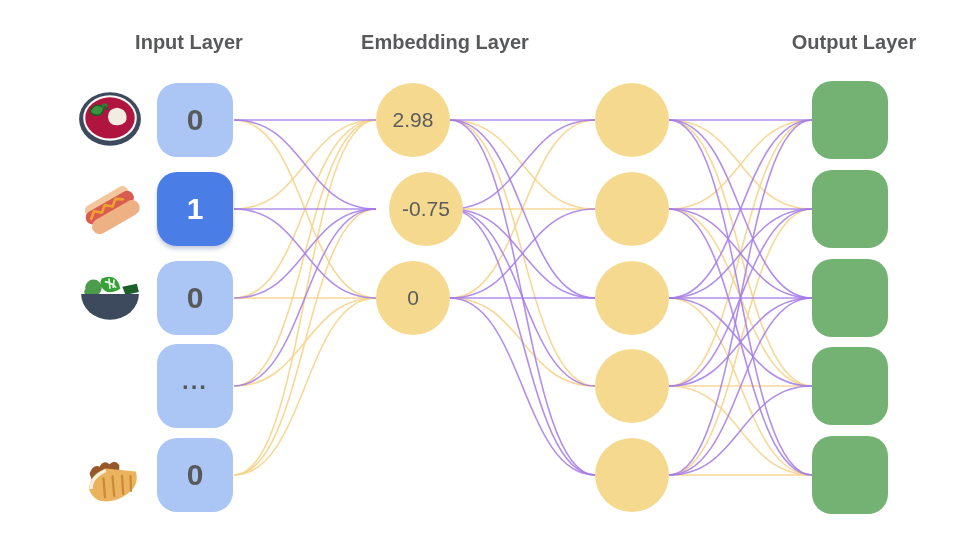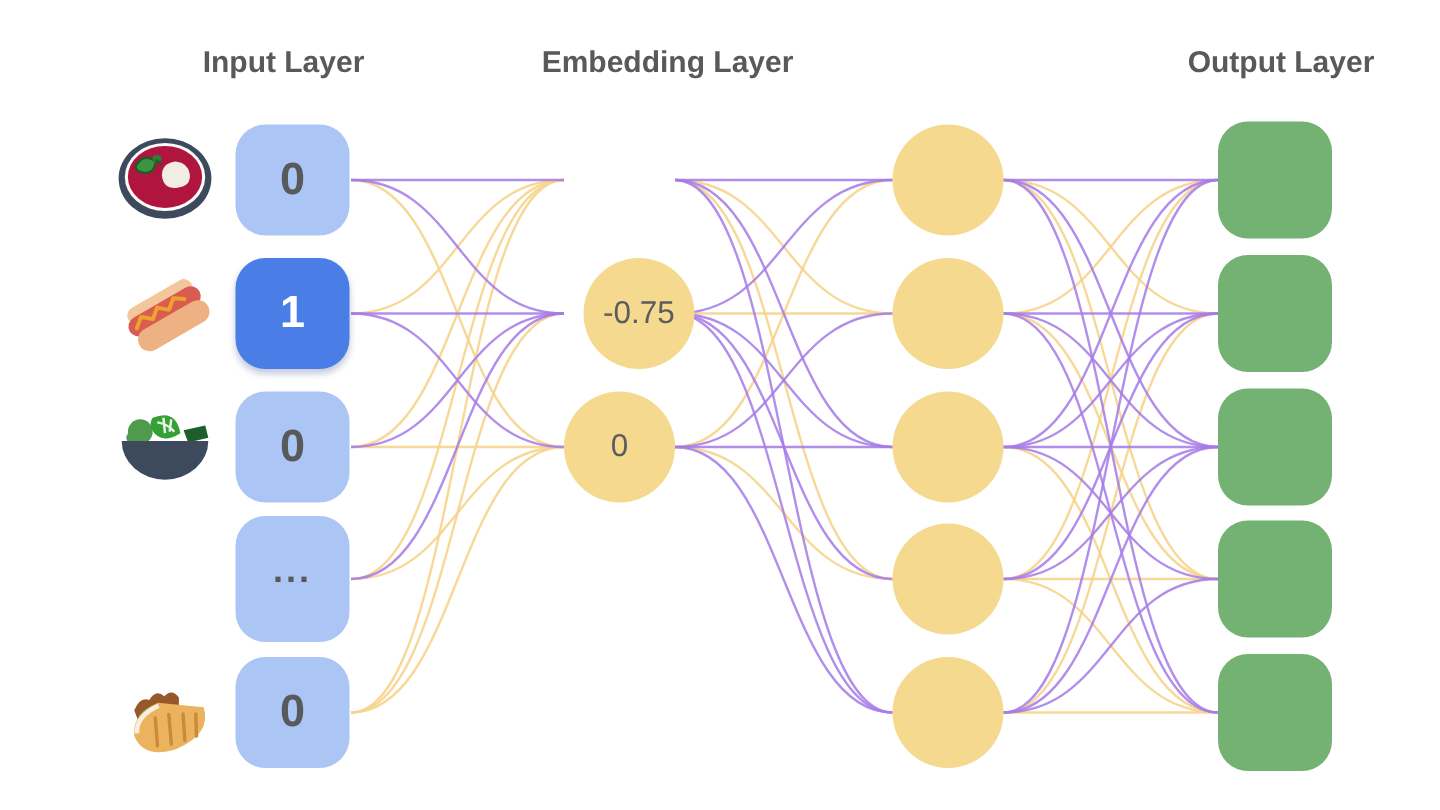--- a/index.html
+++ b/index.html
@@ -145,20 +145,21 @@
       </g>
     </svg>
   </div>
 
   <div class="node input-box" style="left:195px;top:120px">0</div>
   <div class="node input-box active" style="left:195px;top:209px">1</div>
   <div class="node input-box" style="left:195px;top:298px">0</div>
   <div class="node input-box ellipsis" style="left:195px;top:386px">...</div>
   <div class="node input-box" style="left:195px;top:475px">0</div>
 
+  <div class="node circle" style="left:413px;top:120px">2.98</div>
   <div class="node circle" style="left:426px;top:209px">-0.75</div>
   <div class="node circle" style="left:413px;top:298px">0</div>
 
   <div class="node circle" style="left:632px;top:120px"></div>
   <div class="node circle" style="left:632px;top:209px"></div>
   <div class="node circle" style="left:632px;top:298px"></div>
   <div class="node circle" style="left:632px;top:386px"></div>
   <div class="node circle" style="left:632px;top:475px"></div>
 
   <div class="node output-box" style="left:850px;top:120px"></div>

